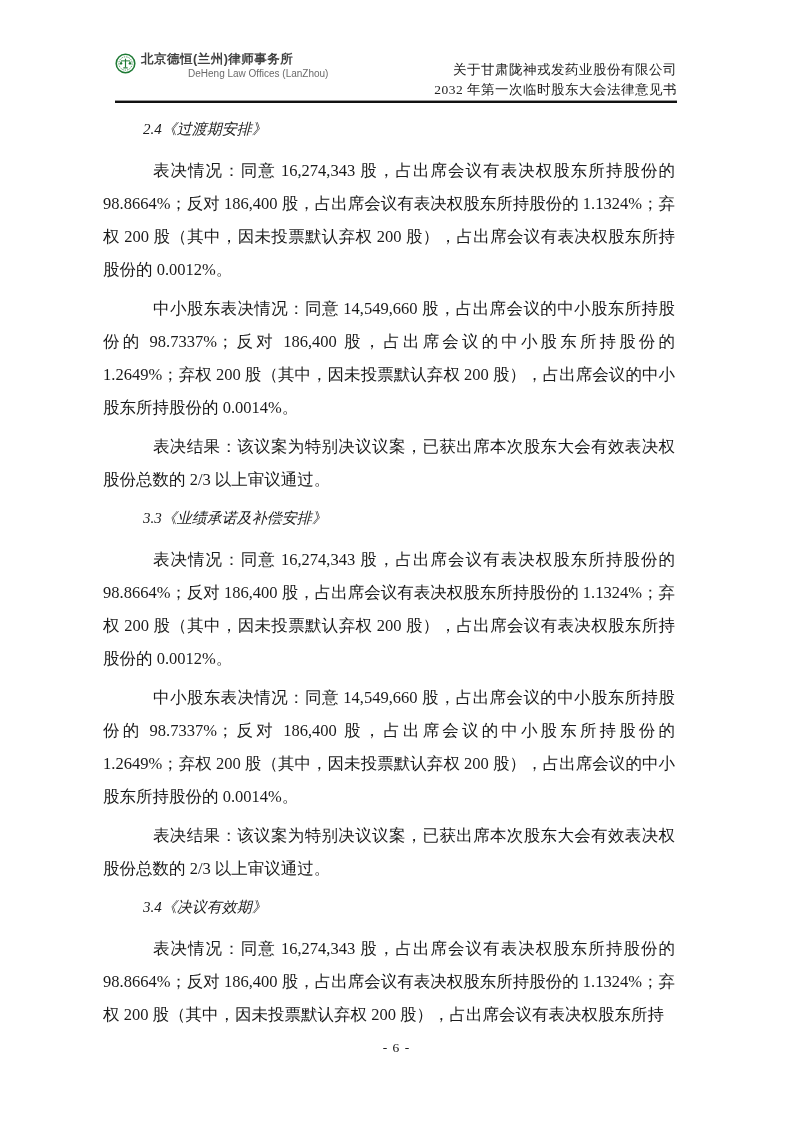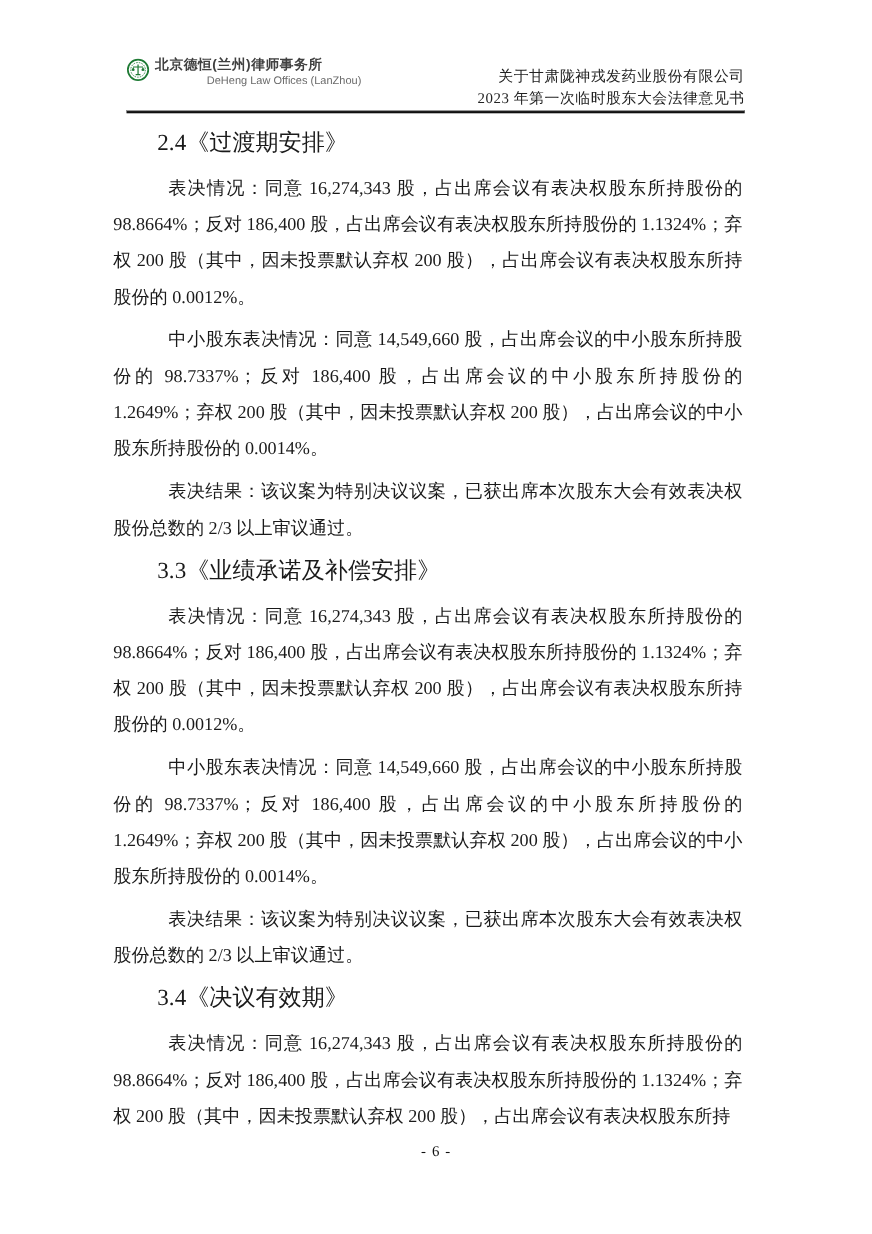--- a/index.html
+++ b/index.html
@@ -68,25 +68,26 @@
 
   
   .content {
     position: absolute;
     top: 113px;
     left: 93px;
     width: 582px;
   }
   .section-heading {
     margin: 0 0 8px 0;
-    font-size: 21px;
+    font-size: 15px;
     font-weight: normal;
     line-height: 33px;
     text-indent: 50px;
     white-space: nowrap;
+    font-style: italic;
   }
   .body-para {
     margin: 0 0 6px 10px;
     font-size: 16.5px;
     line-height: 33px;
     text-align: justify;
     text-indent: 50px;
   }
 
   
@@ -119,21 +120,21 @@
         <path d="M15.4 12.2 a1.9 1.9 0 0 0 3.4 0 L17.1 9 Z" fill="#1e7a34"></path>
         <line x1="9.5" y1="17" x2="14.5" y2="17" stroke="#1e7a34" stroke-width="1.3"></line>
       </svg>
       <div class="firm-names">
         <span class="firm-cn">北京德恒(兰州)律师事务所</span>
         <span class="firm-en">DeHeng Law Offices (LanZhou)</span>
       </div>
     </div>
     <div class="doc-title">
       <div>关于甘肃陇神戎发药业股份有限公司</div>
-      <div>2023 年第一次临时股东大会法律意见书</div>
+      <div>2032 年第一次临时股东大会法律意见书</div>
     </div>
   </div>
   <div class="header-rule"></div>
 
   <div class="content">
 
     <div>
       <p class="section-heading">2.4《过渡期安排》</p>
       <p class="body-para">表决情况：同意 16,274,343 股，占出席会议有表决权股东所持股份的 98.8664%；反对 186,400 股，占出席会议有表决权股东所持股份的 1.1324%；弃权 200 股（其中，因未投票默认弃权 200 股），占出席会议有表决权股东所持股份的 0.0012%。</p>
       <p class="body-para">中小股东表决情况：同意 14,549,660 股，占出席会议的中小股东所持股份的 98.7337%；反对 186,400 股，占出席会议的中小股东所持股份的 1.2649%；弃权 200 股（其中，因未投票默认弃权 200 股），占出席会议的中小股东所持股份的 0.0014%。</p>

